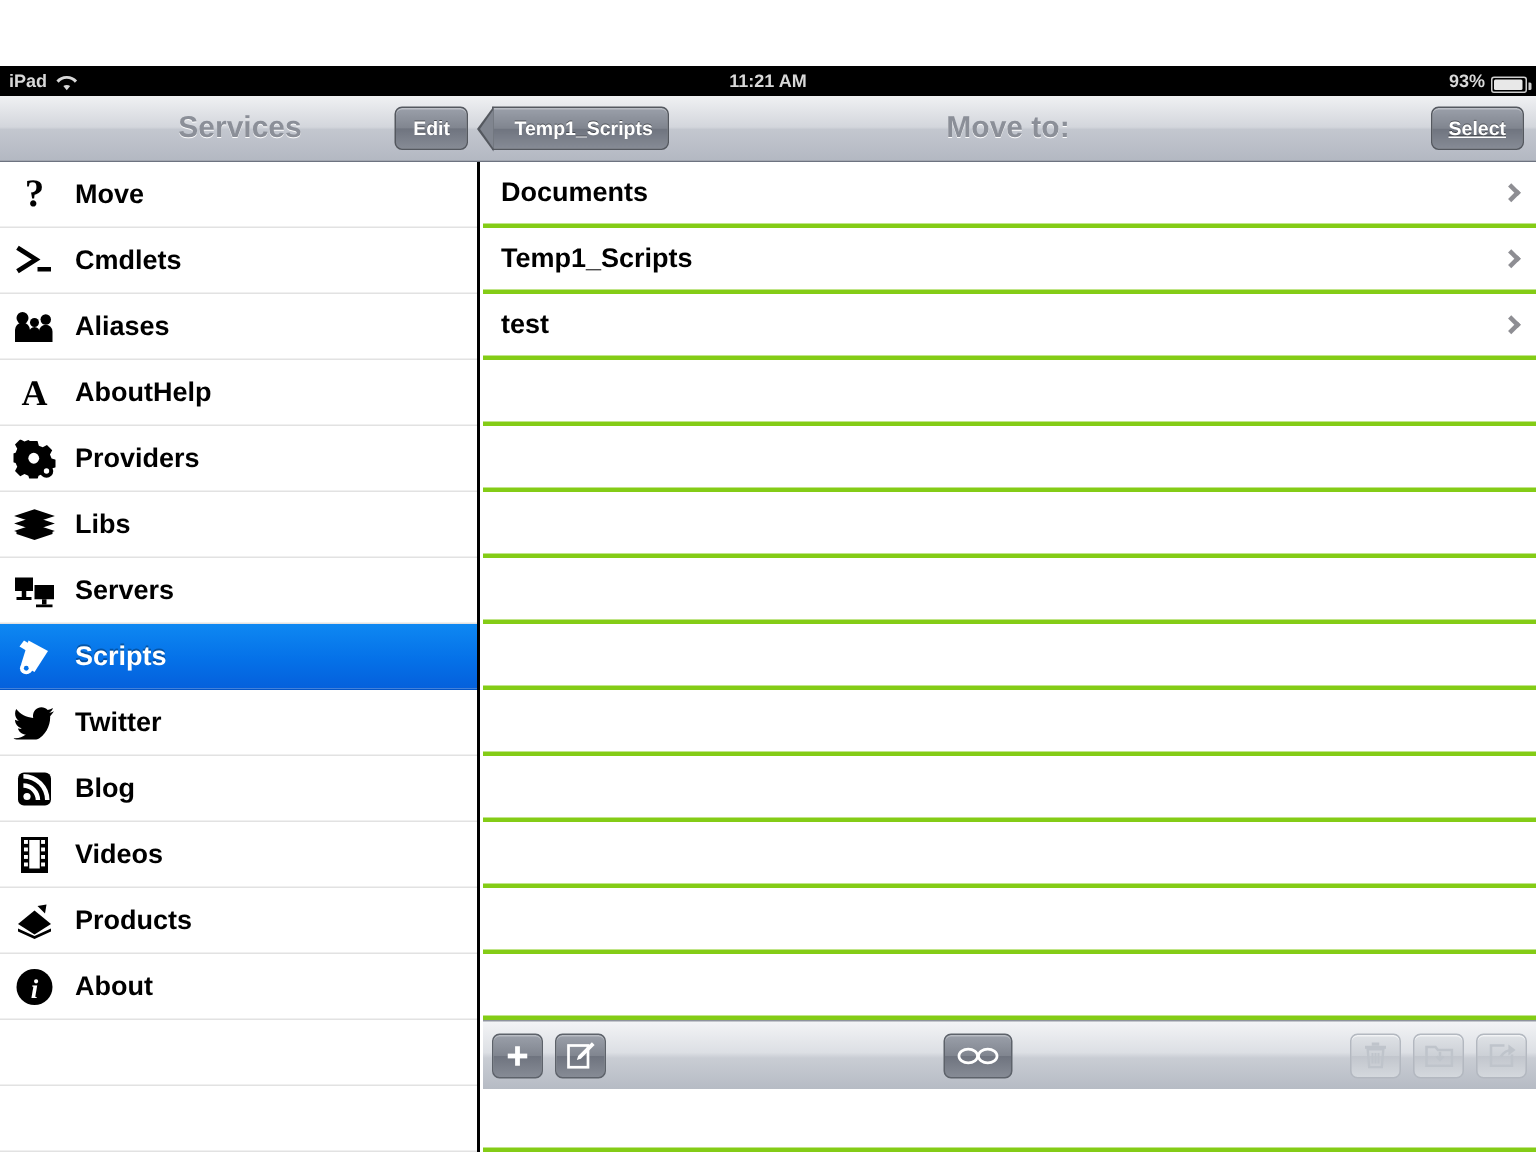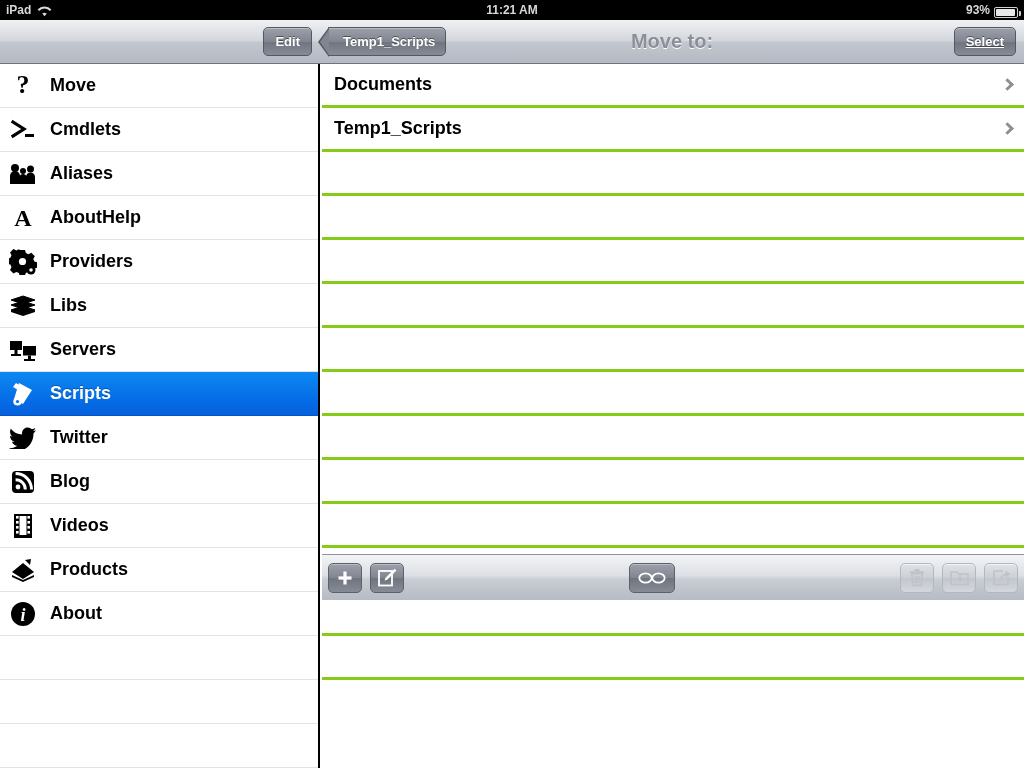--- a/index.html
+++ b/index.html
@@ -1,21 +1,21 @@
 <!DOCTYPE html>
 <html><head>
 <meta charset="utf-8">
 <style>
   * { margin:0; padding:0; box-sizing:border-box; }
   html, body {
     width:1024px; height:768px;
     font-family:"Liberation Sans", sans-serif;
     background:#fff; overflow:hidden;
   }
-  #app { position:relative; width:1024px; height:600px; }
+  #app { position:relative; width:1024px; height:682px;margin-top:44px; }
 
   
   .statusbar{
     position:absolute; top:0; left:0; width:1024px; height:20px;
     background:#000; color:#d8d8d8;
     font-size:12px; font-weight:bold;
     display:flex; align-items:center;
   }
   .sb-left{ position:absolute; left:6px; display:flex; align-items:center; gap:6px; }
   .sb-center{ position:absolute; left:0; width:100%; text-align:center; }
@@ -167,20 +167,21 @@
     <div class="sb-center">11:21 AM</div>
     <div class="sb-right">
       <span>93%</span>
       <span class="batt">
           <i></i>
         </span>
     </div>
   </div>
 
   <div class="navbar left">
+    <div class="nav-title">Services</div>
     <div class="nav-btn edit">Edit</div>
   </div>
 
   <div class="navbar right">
     <div class="back-btn">Temp1_Scripts</div>
     <div class="nav-title">Move to:</div>
     <div class="nav-btn select">Select</div>
   </div>
 
   <div class="sidebar">
@@ -351,20 +352,24 @@
   <div class="detail">
 
     <div class="drow">
       <span class="dlbl">Documents</span>
       <span class="chev"></span>
     </div>
     <div class="drow">
       <span class="dlbl">Temp1_Scripts</span>
       <span class="chev"></span>
     </div>
+    <div class="drow">
+      <span class="dlbl">test</span>
+      <span class="chev"></span>
+    </div>
 
     <div class="drow"></div>
     <div class="drow"></div>
     <div class="drow"></div>
     <div class="drow"></div>
     <div class="drow"></div>
     <div class="drow"></div>
     <div class="drow"></div>
     <div class="drow"></div>
     <div class="drow"></div>

